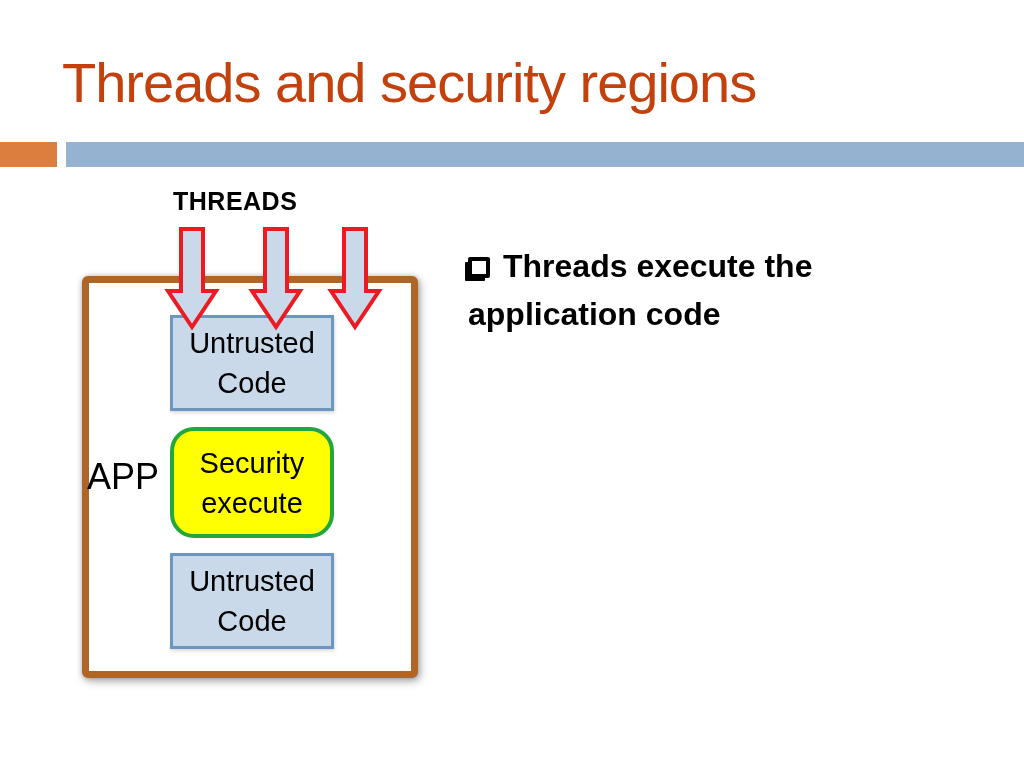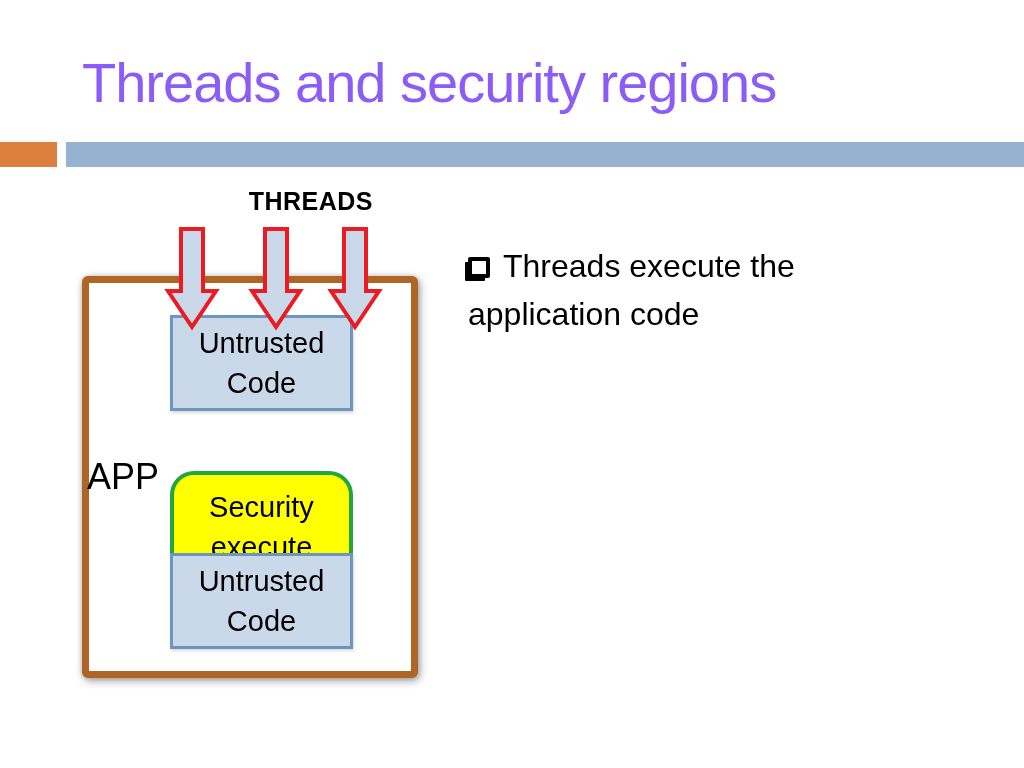--- a/index.html
+++ b/index.html
@@ -9,26 +9,26 @@
   .slide {
     position: relative;
     width: 1024px;
     height: 768px;
     background: #ffffff;
     overflow: hidden;
   }
 
   .slide-title {
     position: absolute;
-    left: 82px;
+    left: 62px;
     top: 50px;
     font-size: 56px;
     font-weight: 400;
     letter-spacing: -1px;
-    color: #8b5cf6;
+    color: #c2410c;
     white-space: nowrap;
   }
 
   .divider-orange {
     position: absolute;
     left: 0;
     top: 142px;
     width: 57px;
     height: 25px;
     background: #dc7e3e;
@@ -40,21 +40,21 @@
     width: 958px;
     height: 25px;
     background: #95b2d0;
   }
 
   .threads-label {
     position: absolute;
     left: 173px;
     top: 187px;
     width: 200px;
-    text-align: right;
+    text-align: left;
     font-size: 25px;
     font-weight: 700;
     letter-spacing: 0.5px;
     color: #000000;
   }
 
   .arrows-svg {
     position: absolute;
     left: 150px;
     top: 227px;
@@ -81,21 +81,21 @@
     left: 87px;
     top: 456px;
     font-size: 36px;
     color: #000000;
     z-index: 2;
   }
 
   .code-box {
     position: absolute;
     left: 170px;
-    width: 183px;
+    width: 164px;
     display: flex;
     flex-direction: column;
     align-items: center;
     justify-content: center;
     text-align: center;
     font-size: 29px;
     line-height: 40px;
     color: #000000;
     z-index: 2;
   }
@@ -103,29 +103,29 @@
     background: #c9d9e9;
     border: 3px solid #6c96c0;
     box-shadow: 1px 2px 3px rgba(0,0,0,0.15);
   }
   .code-box.untrusted-top    { top: 315px; height: 96px; }
   .code-box.security-region  {
     top: 427px; height: 111px;
     background: #ffff00;
     border: 4px solid #21a73e;
     border-radius: 24px;
-    margin-top: 44px;
   }
   .code-box.untrusted-bottom { top: 553px; height: 96px; }
 
   .bullet-item {
     position: absolute;
     font-size: 32px;
     line-height: 48px;
     color: #000000;
+    font-weight: bold;
   }
   .bullet-item.first  { left: 468px; top: 242px; width: 392px; }
   .bullet-item.second { left: 470px; top: 458px; width: 515px; }
 
   .bullet-square {
     display: inline-block;
     width: 22px;
     height: 21px;
     border: 4px solid #000000;
     border-radius: 2px;

